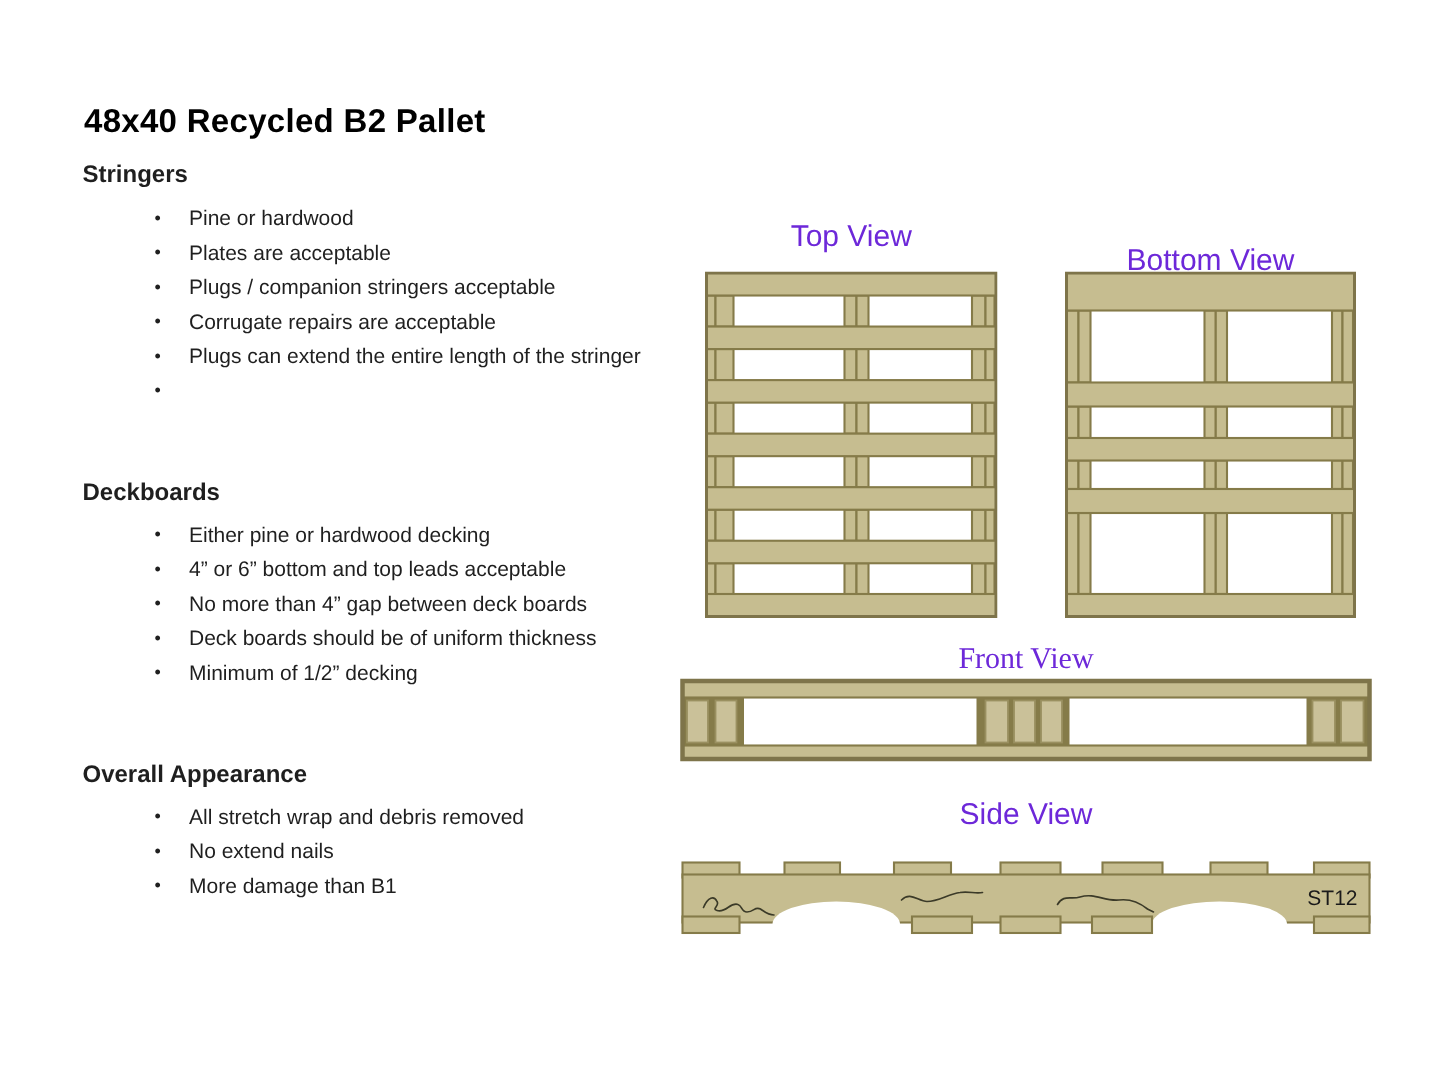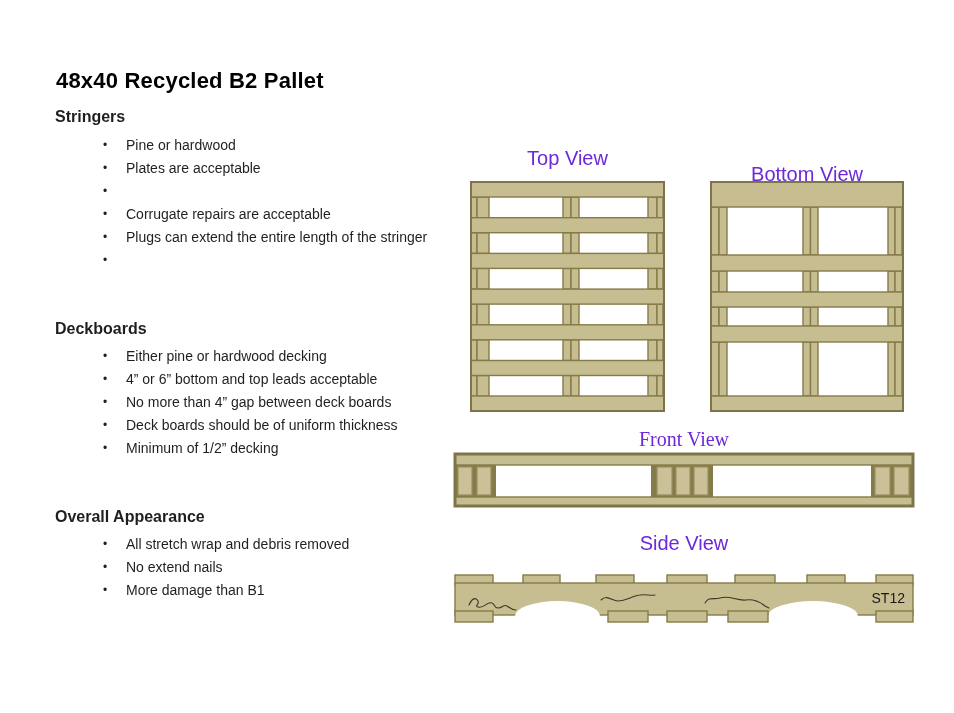--- a/index.html
+++ b/index.html
@@ -76,20 +76,21 @@
     <li>
         <span class="dot">•</span>
         <span class="btext">Pine or hardwood</span>
       </li>
     <li>
         <span class="dot">•</span>
         <span class="btext">Plates are acceptable</span>
       </li>
     <li>
         <span class="dot">•</span>
+        <span class="btext">Plugs / companion stringers acceptable</span>
       </li>
     <li>
         <span class="dot">•</span>
         <span class="btext">Corrugate repairs are acceptable</span>
       </li>
     <li>
         <span class="dot">•</span>
         <span class="btext">Plugs can extend the entire length of the stringer</span>
       </li>
     <li>

